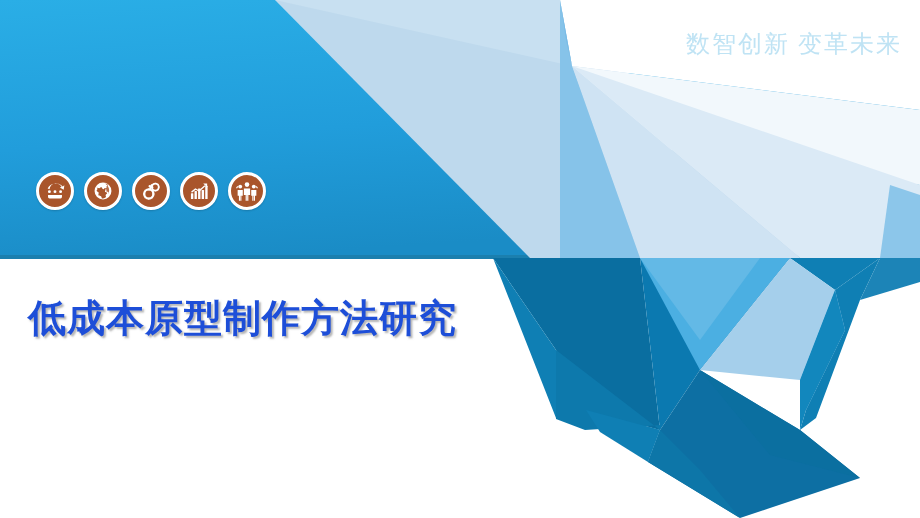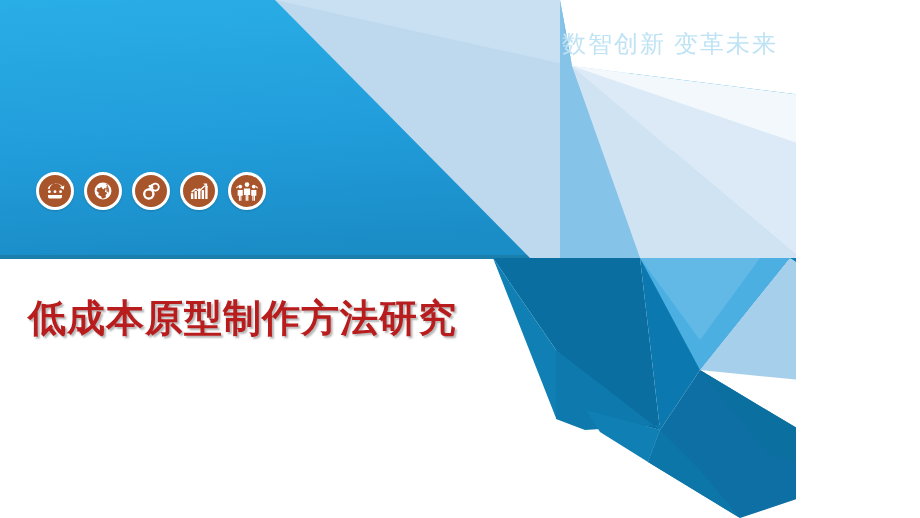--- a/index.html
+++ b/index.html
@@ -5,21 +5,21 @@
   html, body {
     margin: 0;
     padding: 0;
     background: #ffffff;
   }
   body {
     font-family: "Liberation Sans", sans-serif;
   }
   #slide {
     position: relative;
-    width: 796px;
+    width: 920px;
     height: 518px;
     overflow: hidden;
     background: #ffffff;
   }
   #bg-svg {
     position: absolute;
     left: 0;
     top: 0;
     width: 920px;
     height: 518px;
@@ -59,21 +59,21 @@
   .icon-badge svg {
     display: block;
   }
   #slide-title {
     position: absolute;
     left: 28px;
     top: 293px;
     font-family: "Liberation Sans", "DejaVu Sans", sans-serif;
     font-size: 38px;
     font-weight: bold;
-    color: #b91c1c;
+    color: #1d4ed8;
     letter-spacing: 1px;
     white-space: nowrap;
     text-shadow: 2px 2px 2px rgba(120,120,120,0.55);
     z-index: 6;
   }
 </style>
 </head>
 <body>
 
 <div id="slide">

